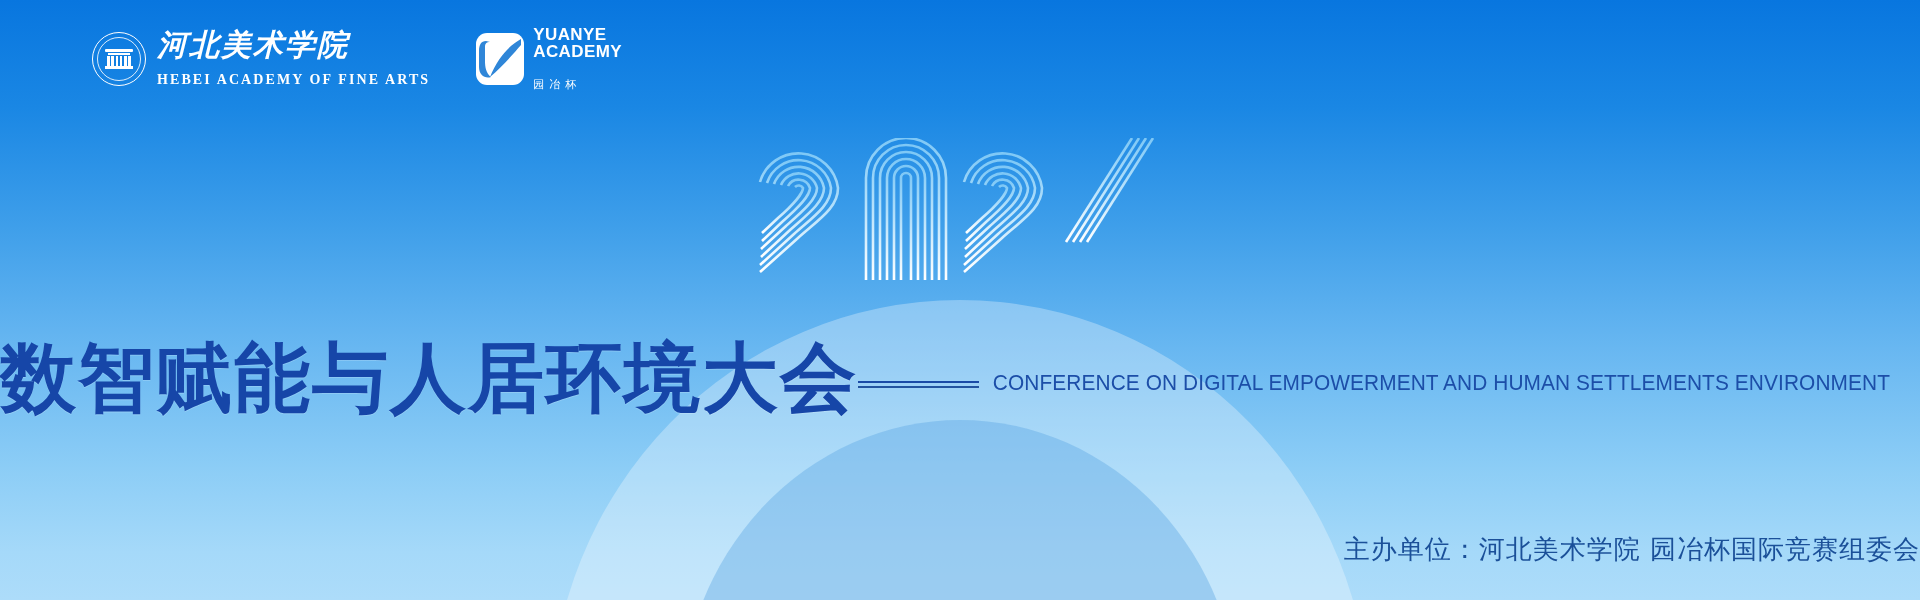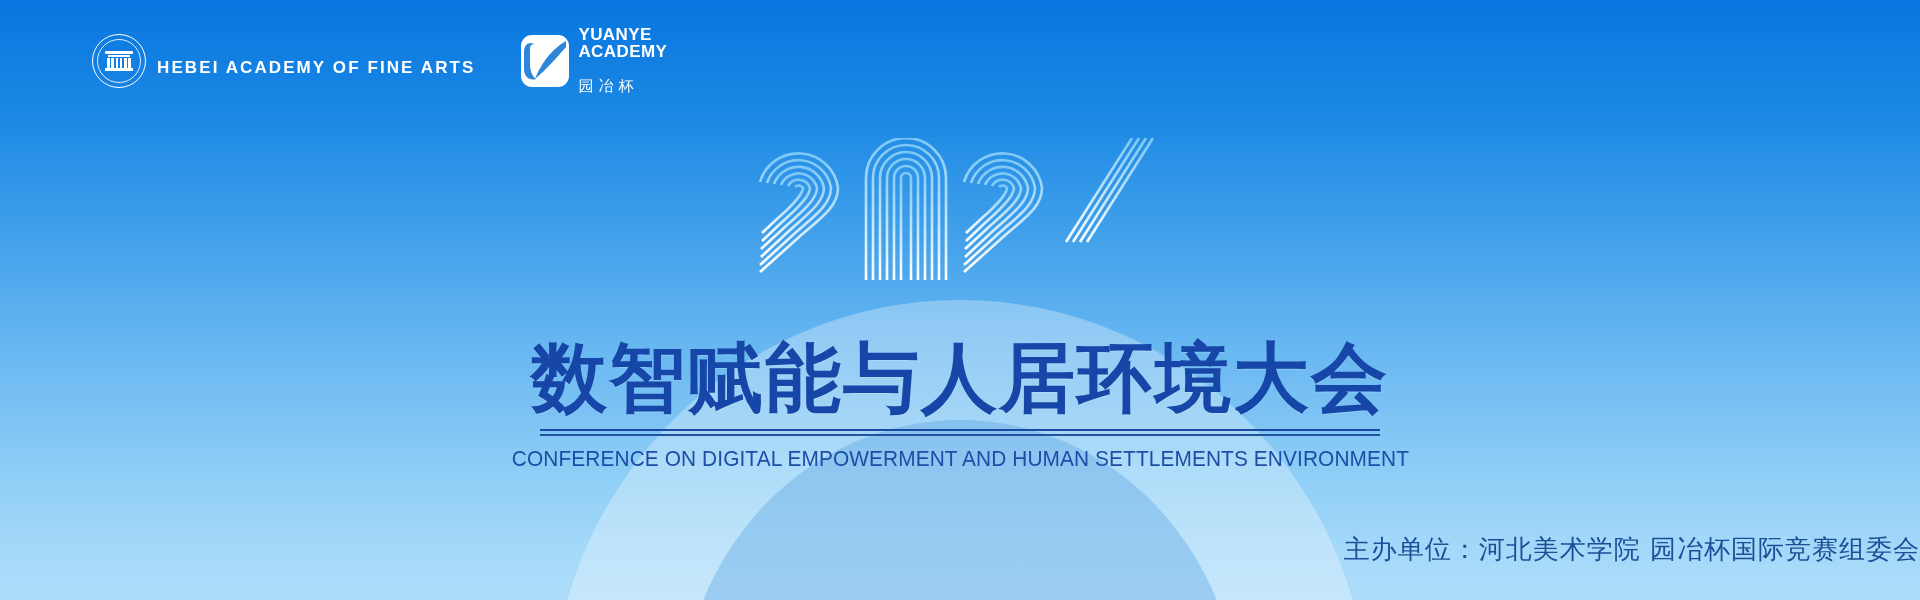--- a/index.html
+++ b/index.html
@@ -76,52 +76,52 @@
 
   .hb-text{margin-left:11px;display:flex;flex-direction:column;justify-content:center;}
   .hb-cn{
     font-family:"DejaVu Serif","Liberation Serif",serif;
     color:#ffffff;font-size:30px;line-height:1;
     font-weight:700;font-style:italic;
     letter-spacing:2px;
     white-space:nowrap;
   }
   .hb-en{
-    font-family:Liberation Sans, sans-serif;
-    color:#ffffff;font-size:17px;line-height:1;
+    font-family:Liberation Serif, serif;
+    color:#ffffff;font-size:14px;line-height:1;
     font-weight:700;letter-spacing:2.1px;margin-top:13px;
     white-space:nowrap;
   }
 
   .yy-mark{
     width:48px;height:52px;background:#ffffff;border-radius:11px;
     position:relative;flex:0 0 auto;overflow:hidden;
   }
   .yy-mark svg{position:absolute;inset:0;}
   .yy-text{margin-left:9px;display:flex;flex-direction:column;justify-content:space-between;}
   .yy-l1,.yy-l2{
     color:#ffffff;font-weight:700;line-height:1.02;
     font-size:17px;letter-spacing:.4px;
   }
   .yy-cn{
-    color:#ffffff;font-size:15px;letter-spacing:5px;margin-top:16px;
+    color:#ffffff;font-size:11px;letter-spacing:5px;margin-top:16px;
     font-family:"DejaVu Sans",sans-serif;
   }
 
   
   .year-wrap{
     position:absolute;left:0;right:0;top:138px;
     display:flex;justify-content:center;
   }
   .year-svg{display:block;}
 
   
   .title-block{
-    position:absolute;left:0;right:0;top:340px;
-    display:flex;flex-direction:column;align-items:center;
+    position:absolute;left:0;right:16px;top:340px;
+    display:flex;flex-direction:row;align-items:center;
   }
   .title-cn{
     font-family:"DejaVu Sans","Liberation Sans",sans-serif;
     color:#1646a8;
     font-size:76px;font-weight:700;
     letter-spacing:2px;line-height:1;
     white-space:nowrap;
     text-shadow:0 1px 0 rgba(255,255,255,.18);
   }
   .rules{margin-top:13px;width:840px;}
@@ -169,20 +169,21 @@
               <i></i>
               <i></i>
               <i></i>
               <i></i>
               <i></i>
             </div>
           <div class="base"></div>
         </div>
       </div>
       <div class="hb-text">
+        <div class="hb-cn">河北美术学院</div>
         <div class="hb-en">HEBEI ACADEMY OF FINE ARTS</div>
       </div>
     </div>
 
     <div class="logo">
       <div class="yy-mark">
         <svg viewBox="0 0 48 52" width="48" height="52" aria-hidden="true">
           <path d="M10 8 C5 8 3 12 3 18 L3 34 C3 42 9 46 15 44 C10 40 9 34 9 28 L9 14 C9 10 11 9 14 9 Z" fill="#2f86d8"></path>
           <path d="M45 6 C34 12 22 24 14 44 C26 34 38 20 45 12 Z" fill="#2f86d8"></path>
         </svg>

